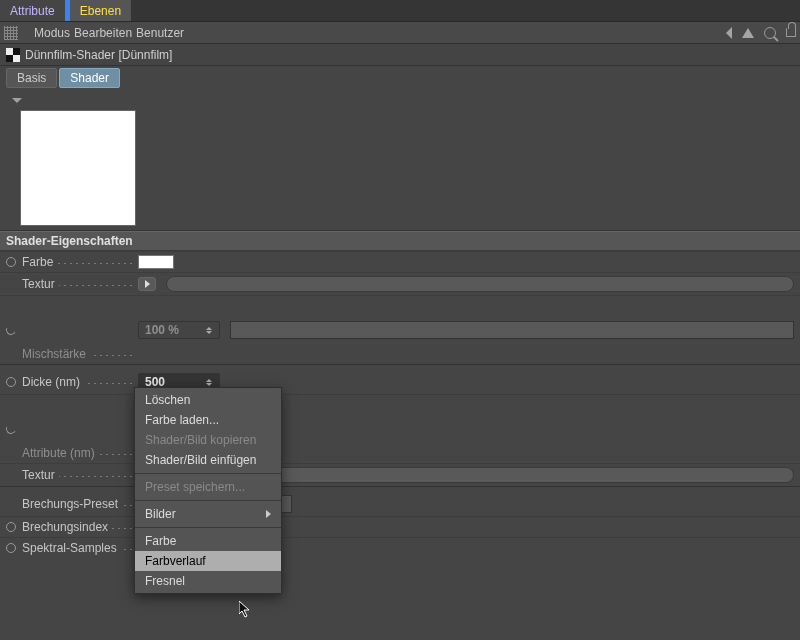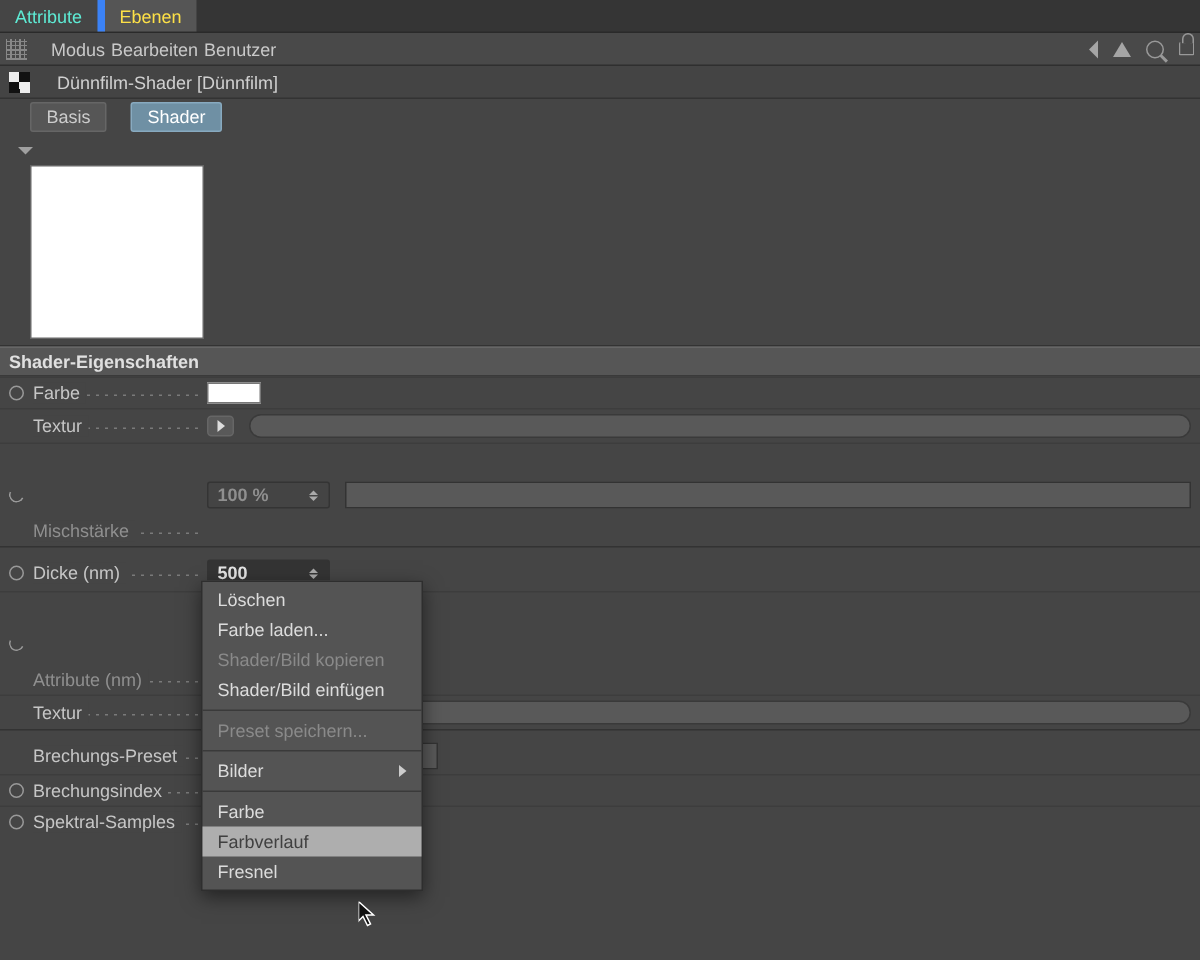--- a/index.html
+++ b/index.html
@@ -22,21 +22,21 @@
     background: #353535;
     border-bottom: 1px solid #2a2a2a;
   }
   .top-tab {
     padding: 4px 10px 3px;
     font-size: 12px;
     cursor: pointer;
   }
   .top-tab.active {
     background: #454545;
-    color: #5eead4;
+    color: #c4b5fd;
   }
   .top-tab.inactive {
     background: #555;
     color: #fde047;
     border-left:5px solid #3b82f6;
     text-align:right;
   }
 
   
   .menu-bar {
@@ -69,35 +69,35 @@
     position:relative;display:inline-block;
   }
   .magnifier::after{content:"";position:absolute;width:6px;height:1.5px;background:#aaa;transform:rotate(45deg);bottom:-2px;right:-4px;}
   .lock {
     width:10px;height:9px;border:1.5px solid #aaa;border-top:none;position:relative;display:inline-block;border-radius:1px;
   }
   .lock::before{content:"";position:absolute;top:-6px;left:1px;width:6px;height:6px;border:1.5px solid #aaa;border-bottom:none;border-radius:5px 5px 0 0;}
 
   
   .title-row {
-    display:flex;align-items:center;height:22px;padding:0 6px;gap:18px;
+    display:flex;align-items:center;height:22px;padding:0 6px;gap:5px;
     background:#444;border-bottom:1px solid #333;
   }
   .title-icon {
     width:14px;height:14px;display:inline-block;background:#eee;position:relative;
   }
   .title-icon::before{content:"";position:absolute;inset:0;background:
     conic-gradient(#111 0 25%,#eee 0 50%,#111 0 75%,#eee 0);
   }
   .title-row .title {color:#d0d0d0;}
 
   
   .sub-tabs{display:flex;padding:2px 6px;gap:2px;background:#454545;}
   .sub-tab{
-    padding:2px 10px;font-size:12px;border:1px solid #666;border-radius:2px;background:#565656;color:#ccc;cursor:pointer;margin-left:14px;
+    padding:2px 10px;font-size:12px;border:1px solid #666;border-radius:2px;background:#565656;color:#ccc;cursor:pointer;
   }
   .sub-tab.active{background:#6f90a4;border-color:#88aac0;color:#fff;}
 
   
   .preview-wrap{padding:4px 6px 4px 12px;border-bottom:1px solid #333;}
   .disclose{
     width:0;height:0;display:inline-block;border-top:5px solid #a0a0a0;border-left:5px solid transparent;border-right:5px solid transparent;
     margin-bottom:2px;margin-right:4px;
   }
   .preview{width:116px;height:116px;background:#fff;border:1px solid #666;margin-left:8px;margin-top:2px;}
@@ -159,21 +159,21 @@
   
   .context-menu{
     position:absolute;left:134px;top:387px;width:148px;background:#545454;border:1px solid #2e2e2e;box-shadow:0 4px 12px rgba(0,0,0,.5);
     z-index:50;padding:2px 0;
   }
   .context-menu .sep{height:1px;background:#3a3a3a;margin:3px 0;}
   .context-menu .mi{
     padding:3px 10px;color:#dcdcdc;display:flex;align-items:center;justify-content:space-between;cursor:default;
   }
   .context-menu .mi.disabled{color:#8a8a8a;}
-  .context-menu .mi.highlight{background:#aeaeae;color:#404040;}
+  .context-menu .mi.highlight{background:#aeaeae;color:#000000;}
   .submenu{width:0;height:0;border-top:4px solid transparent;border-bottom:4px solid transparent;border-left:5px solid #ccc;}
   .cursor{
     position:absolute;left:239px;top:601px;width:14px;height:18px;pointer-events:none;z-index:60;
   }
   .cursor svg{display:block;}
 </style>
 </head>
 <body>
 
 <div class="top-tabs">

